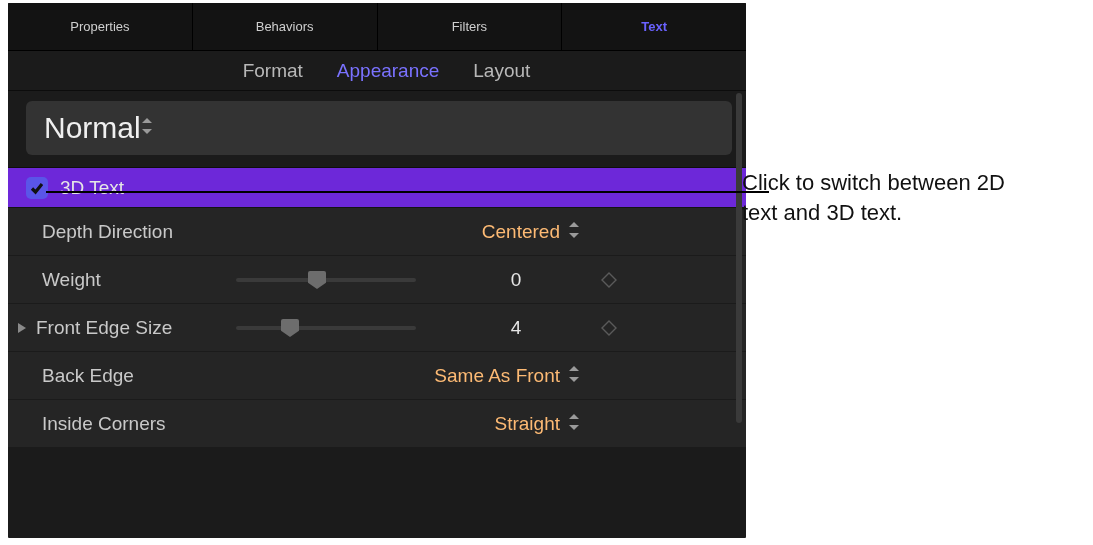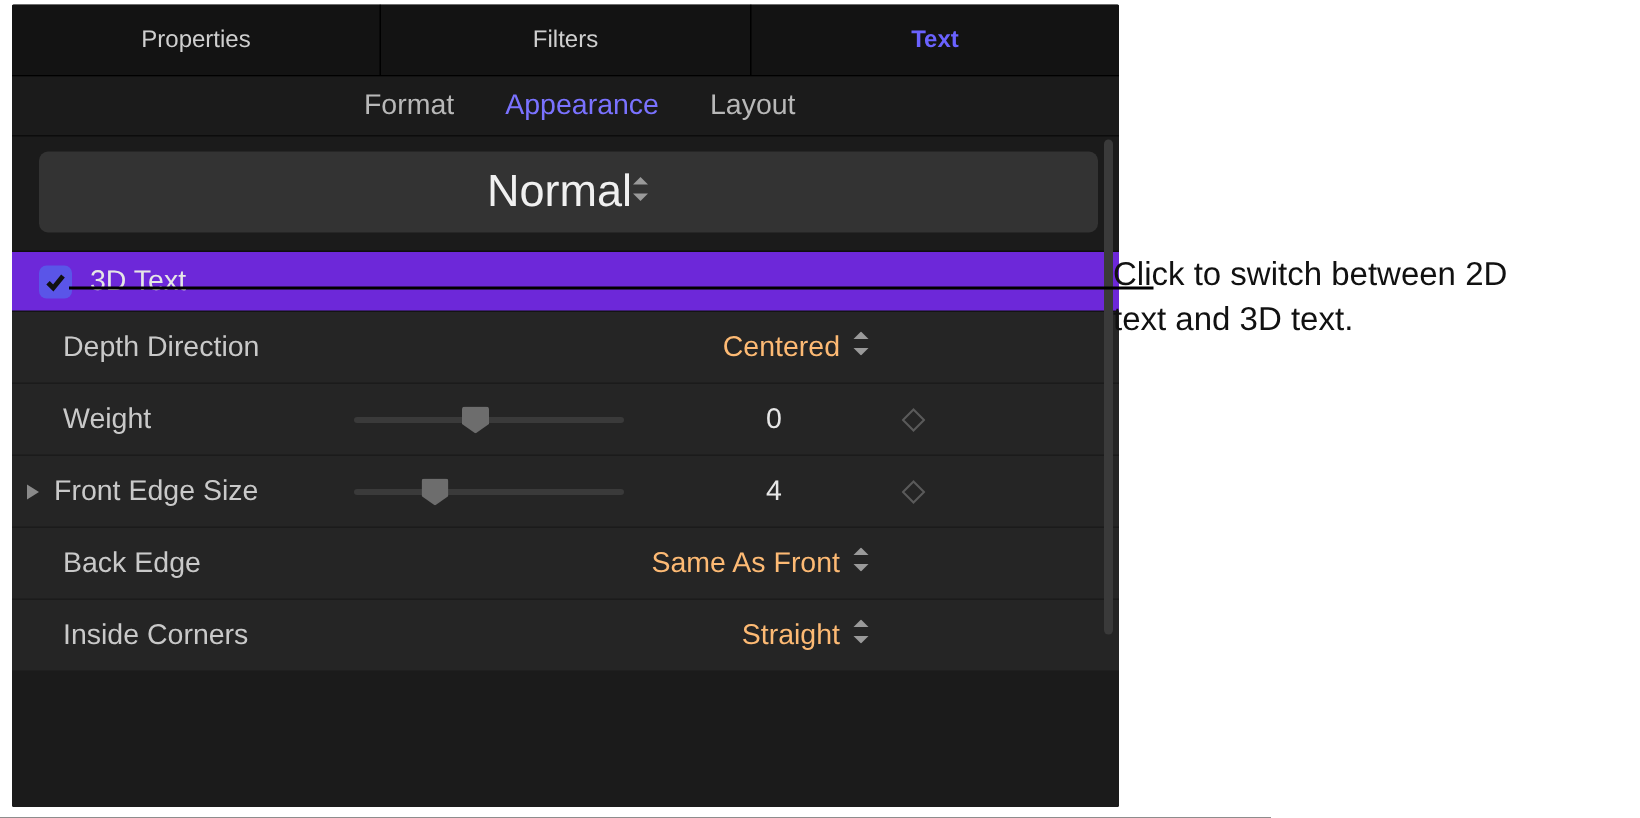--- a/index.html
+++ b/index.html
@@ -12,40 +12,40 @@
     border-radius: 1px;
   }
 
   
   .toptabs {
     display: flex; height: 48px; background: #131313; border-bottom: 1px solid #000;
     align-items: stretch;
   }
   .toptab {
     flex: 1 1 0; display: flex; align-items: center; justify-content: center;
-    font-size: 16px; color: #cfcfcf; border-right: 1px solid #000;
+    font-size: 13px; color: #cfcfcf; border-right: 1px solid #000;
     cursor: pointer; font-weight: 500;
   }
   .toptab:last-child { border-right: none; }
   .toptab.active { color: #6a62ff; font-weight: 600; }
 
   
   .subtabs {
     height: 40px; display: flex; align-items: center; justify-content: center;
     gap: 34px; background: #1b1b1b; border-bottom: 1px solid #0c0c0c;
     font-size: 19px;
     padding-left: 19px;
   }
   .subtab { color: #b8b8b8; cursor: pointer; }
   .subtab.active { color: #7a72ff; }
 
   
   .style-row { padding: 10px 14px 12px 18px; border-bottom: 1px solid #0e0e0e; position:relative; }
   .style-select {
-    display: flex; align-items: center; justify-content: center;
+    display: flex; align-items: center; justify-content: flex-start;
     height: 54px; background: #333333; border-radius: 6px; padding: 0 18px;
     cursor: pointer;
   }
   .style-select .label { font-size: 30px; color: #f0f0f0; font-weight: 400; }
   .style-select .stepper { color: #9a9a9a; }
 
   
   .section-header {
     display: flex; align-items: center; height: 40px;
     padding: 0 14px 0 18px; border-bottom: 1px solid #141414;
@@ -115,20 +115,21 @@
 </style>
 </head>
 <body>
 
 <div class="canvas">
 
   <div class="panel">
 
     <div class="toptabs">
       <div class="toptab">Properties</div>
+      <div class="toptab">Behaviors</div>
       <div class="toptab">Filters</div>
       <div class="toptab active">Text</div>
     </div>
 
     <div class="subtabs">
       <div class="subtab">Format</div>
       <div class="subtab active">Appearance</div>
       <div class="subtab">Layout</div>
     </div>
 

